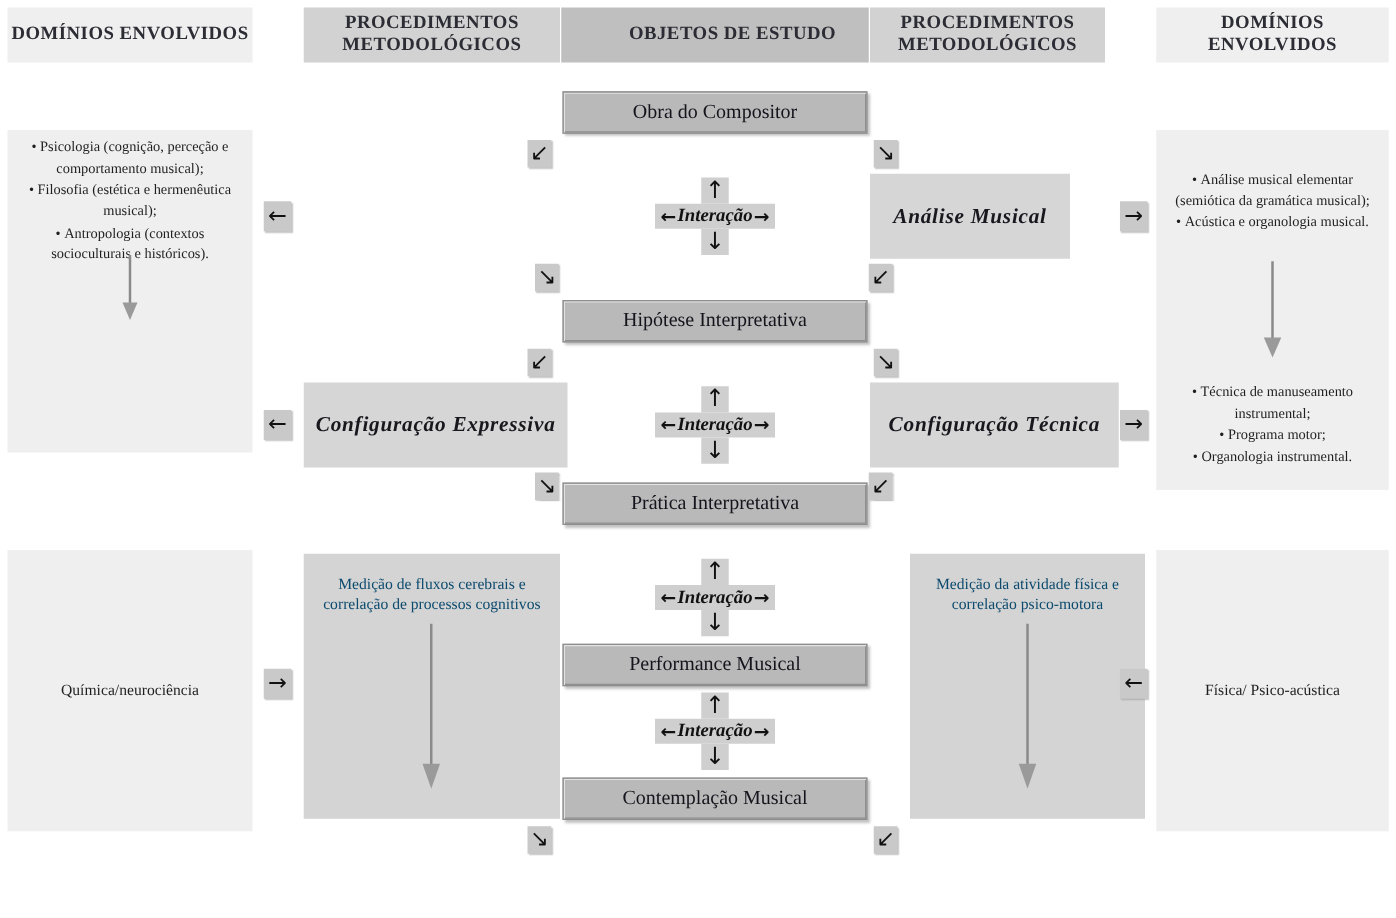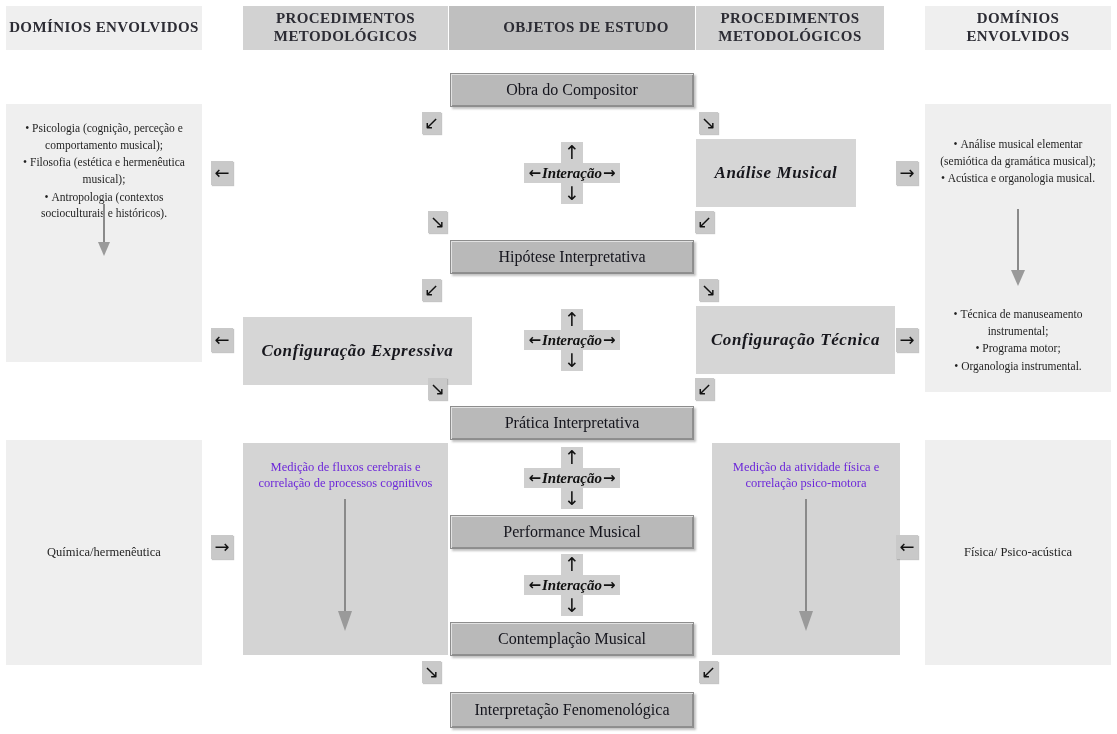--- a/index.html
+++ b/index.html
@@ -64,21 +64,21 @@
     color: #17171d;
   }
   .measbox {
     background: #d4d4d4;
     display: flex;
     align-items: flex-start;
     justify-content: center;
     text-align: center;
     font-size: 12.5px;
     line-height: 1.3;
-    color: #6d28d9;
+    color: #0c4a6e;
     padding-top: 16px;
   }
 
   
   .dompanel {
     background: #efefef;
     font-size: 11.5px;
     line-height: 1.45;
     color: #1f1f1f;
     text-align: center;
@@ -160,34 +160,34 @@
   <div class="abs hdr hdr-light" style="left:6px; top:6px; width:196px; height:44px;">DOMÍNIOS ENVOLVIDOS</div>
 
   <div class="abs hdr hdr-mid" style="left:243px; top:6px; width:205px; height:44px;">PROCEDIMENTOS METODOLÓGICOS</div>
 
   <div class="abs hdr hdr-dark" style="left:449px; top:6px; width:246px; height:44px;">OBJETOS DE ESTUDO</div>
 
   <div class="abs hdr hdr-mid" style="left:696px; top:6px; width:188px; height:44px;">PROCEDIMENTOS METODOLÓGICOS</div>
 
   <div class="abs hdr hdr-light" style="left:925px; top:6px; width:186px; height:44px;">DOMÍNIOS ENVOLVIDOS</div>
 
-  <div class="abs dompanel" style="left:6px; top:104px; width:196px; height:258px; padding:16px 6px 0 6px;">
+  <div class="abs dompanel" style="left:6px; top:104px; width:196px; height:258px; padding:6px 6px 0 6px;">
     <ul>
       <li>Psicologia (cognição, perceção e comportamento musical);</li>
       <li>Filosofia (estética e hermenêutica musical);</li>
       <li>Antropologia (contextos socioculturais e históricos).</li>
     </ul>
 
     <svg class="abs vflow" style="left:0; top:0; width:196px; height:258px;" viewBox="0 0 196 258">
       <line x1="98" y1="100" x2="98" y2="140" stroke="#8a8a8a" stroke-width="2"></line>
       <polygon points="92,138 104,138 98,152" fill="#9a9a9a"></polygon>
     </svg>
   </div>
 
-  <div class="abs dompanel dom-plain" style="left:6px; top:440px; width:196px; height:225px;">Química/hermenêutica</div>
+  <div class="abs dompanel dom-plain" style="left:6px; top:440px; width:196px; height:225px;">Química/neurociência</div>
 
   <div class="abs dompanel dom-plain" style="left:925px; top:440px; width:186px; height:225px;">Física/ Psico-acústica</div>
 
   <div class="abs dompanel" style="left:925px; top:104px; width:186px; height:288px; padding:32px 8px 0 8px;">
     <ul>
       <li>Análise musical elementar (semiótica da gramática musical);</li>
       <li>Acústica e organologia musical.</li>
     </ul>
     <svg class="abs vflow" style="left:0; top:0; width:186px; height:288px;" viewBox="0 0 186 288">
       <line x1="93" y1="105" x2="93" y2="170" stroke="#8a8a8a" stroke-width="2"></line>
@@ -199,27 +199,26 @@
         <li>Programa motor;</li>
         <li>Organologia instrumental.</li>
       </ul>
     </div>
   </div>
 
   <div class="abs objbox" style="left:450px; top:73px; width:244px; height:34px;">Obra do Compositor</div>
 
   <div class="abs objbox" style="left:450px; top:240px; width:244px; height:34px;">Hipótese Interpretativa</div>
 
-  <div class="abs objbox" style="left:450px; top:406px; width:244px; height:34px;">Prática Interpretativa</div>
+  <div class="abs objbox" style="left:450px; top:386px; width:244px; height:34px;">Prática Interpretativa</div>
 
   <div class="abs objbox" style="left:450px; top:515px; width:244px; height:34px;">Performance Musical</div>
 
   <div class="abs objbox" style="left:450px; top:622px; width:244px; height:34px;">Contemplação Musical</div>
 
-  <div class="abs objbox" style="left:450px; top:692px; width:244px; height:36px;">Interpretação Fenomenológica</div>
 
   <div class="abs interact-wrap" style="left:450px; top:140px; width:244px; height:66px;">
     <div class="iarrow-v">↑</div>
     <div class="ilabel">
       <span class="ar">←</span>
       <span>Interação</span>
       <span class="ar">→</span>
     </div>
     <div class="iarrow-v">↓</div>
   </div>
@@ -248,38 +247,38 @@
     <div class="iarrow-v">↑</div>
     <div class="ilabel">
       <span class="ar">←</span>
       <span>Interação</span>
       <span class="ar">→</span>
     </div>
     <div class="iarrow-v">↓</div>
   </div>
 
 
-  <div class="abs procbox" style="left:243px; top:306px; width:229px; height:68px;margin-top:11px;">Configuração Expressiva</div>
+  <div class="abs procbox" style="left:243px; top:306px; width:211px; height:68px;">Configuração Expressiva</div>
 
   <div class="abs measbox" style="left:243px; top:443px; width:205px; height:212px;">
     <div>
       <div>Medição de fluxos cerebrais e</div>
       <div>correlação de processos cognitivos</div>
     </div>
     <svg class="abs vflow" style="left:0; top:0; width:205px; height:212px;" viewBox="0 0 205 212">
       <line x1="102" y1="56" x2="102" y2="172" stroke="#8a8a8a" stroke-width="2"></line>
       <polygon points="95,168 109,168 102,188" fill="#9a9a9a"></polygon>
     </svg>
   </div>
 
   <div class="abs procbox" style="left:696px; top:139px; width:160px; height:68px;">Análise Musical</div>
 
   <div class="abs procbox" style="left:696px; top:306px; width:199px; height:68px;">Configuração Técnica</div>
 
-  <div class="abs measbox" style="left:712px; top:443px; width:188px; height:212px;text-align:center;">
+  <div class="abs measbox" style="left:728px; top:443px; width:188px; height:212px;text-align:center;">
     <div>
       <div>Medição da atividade física e</div>
       <div>correlação psico-motora</div>
     </div>
     <svg class="abs vflow" style="left:0; top:0; width:188px; height:212px;" viewBox="0 0 188 212">
       <line x1="94" y1="56" x2="94" y2="172" stroke="#8a8a8a" stroke-width="2"></line>
       <polygon points="87,168 101,168 94,188" fill="#9a9a9a"></polygon>
     </svg>
   </div>
 

